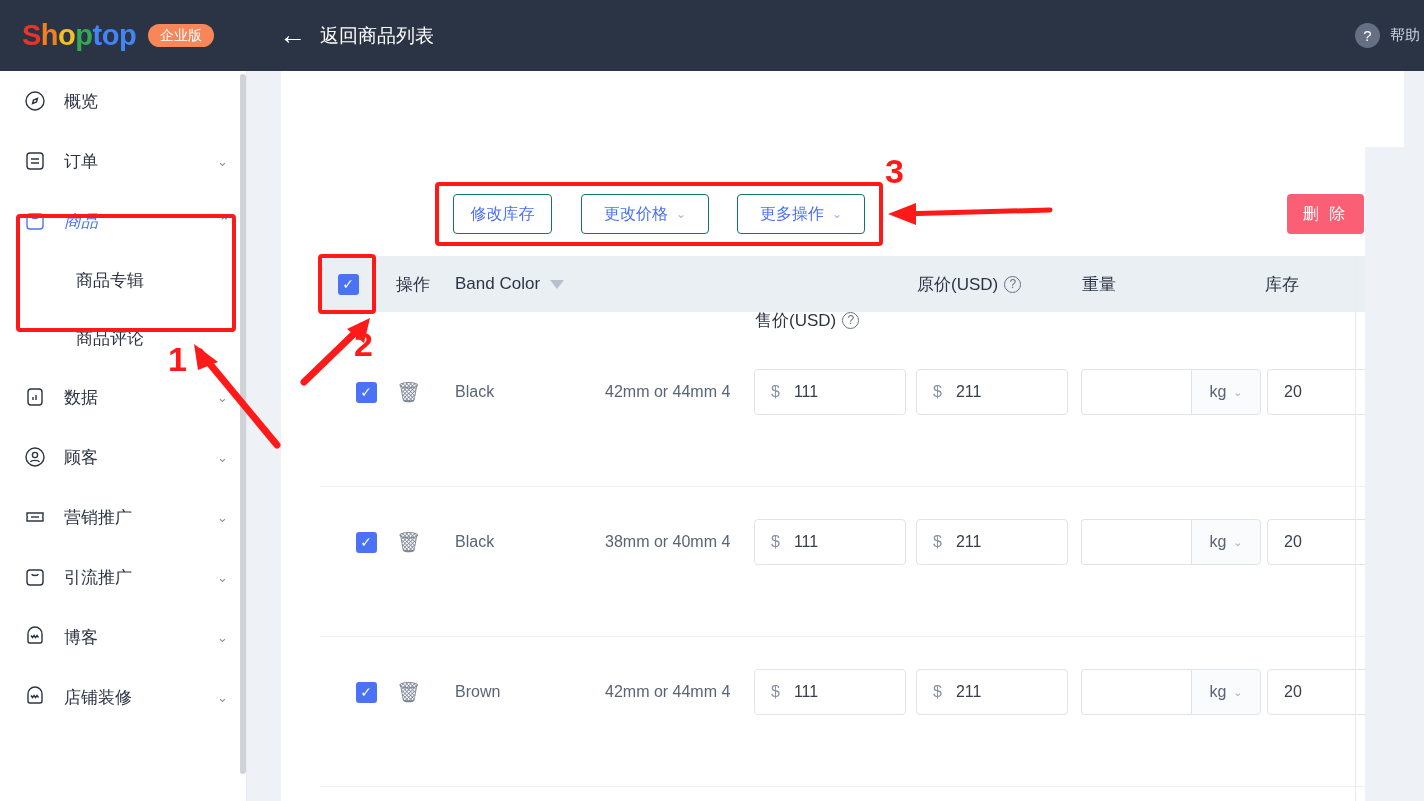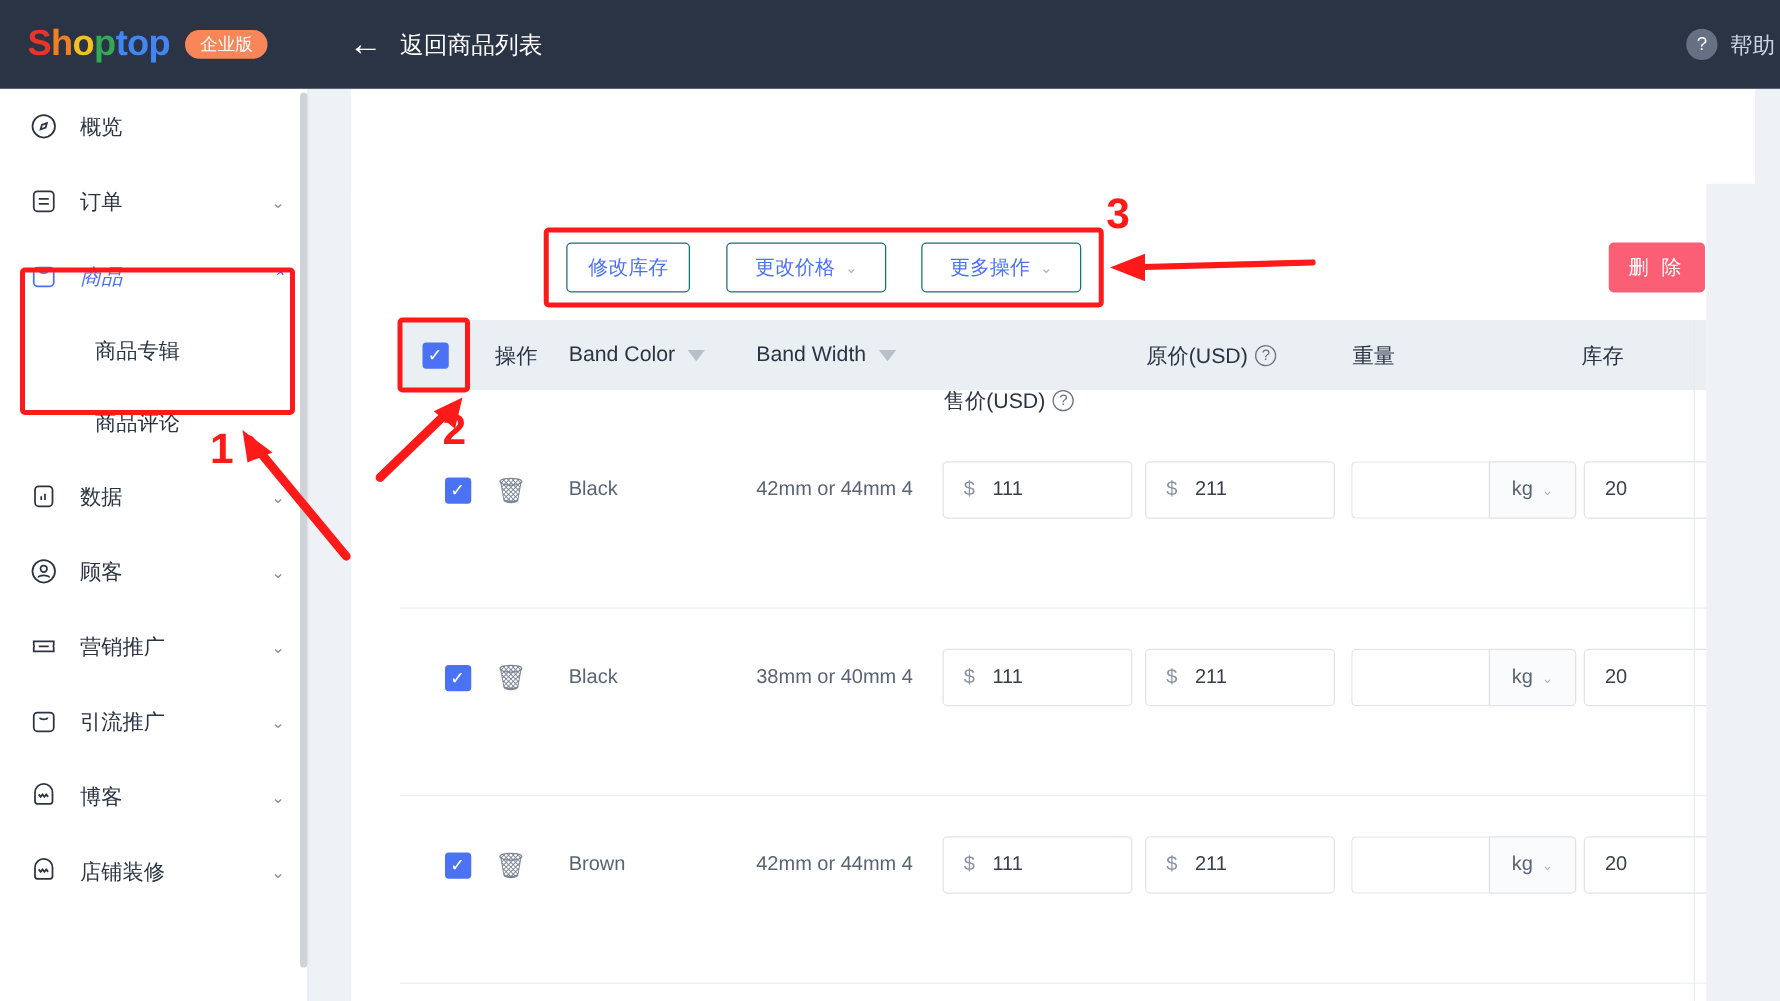--- a/index.html
+++ b/index.html
@@ -32,21 +32,21 @@
   .back-text { color:#fff; font-size:19px; }
   #helpzone {
     position:absolute; right:0; top:0; height:71px; display:flex;
     align-items:center; padding-right:4px;
   }
   .help-circle {
     width:25px; height:25px; border-radius:50%; background:#667085;
     color:#fff; font-size:15px; display:flex; align-items:center;
     justify-content:center; margin-right:10px;
   }
-  .help-text { color:#c9d2e3; font-size:18px; }
+  .help-text { color:#c9d2e3; font-size:15px; }
 
   
   #sidebar {
     position:absolute; left:0; top:71px; width:246px; height:730px;
     background:#fff; z-index:20;
   }
   .nav-item {
     height:60px; display:flex; align-items:center; padding:0 18px 0 22px;
     color:#2c3444; font-size:17px; cursor:pointer;
   }
@@ -349,24 +349,20 @@
 <div id="btn-del">
   <span>删 除</span>
 </div>
 
 <div id="thead">
   <div class="th" style="left:76px;">操作</div>
   <div class="th" style="left:135px;">
     <span>Band Color</span>
     <span class="filt"></span>
   </div>
-  <div class="th" style="left:285px;">
-    <span>Band Width</span>
-    <span class="filt"></span>
-  </div>
   <div class="th" style="left:435px;margin-top:36px;">
     <span>售价(USD)</span>
     <span class="qmark">?</span>
   </div>
   <div class="th" style="left:597px;">
     <span>原价(USD)</span>
     <span class="qmark">?</span>
   </div>
   <div class="th" style="left:762px;">重量</div>
   <div class="th" style="left:945px;">库存</div>

